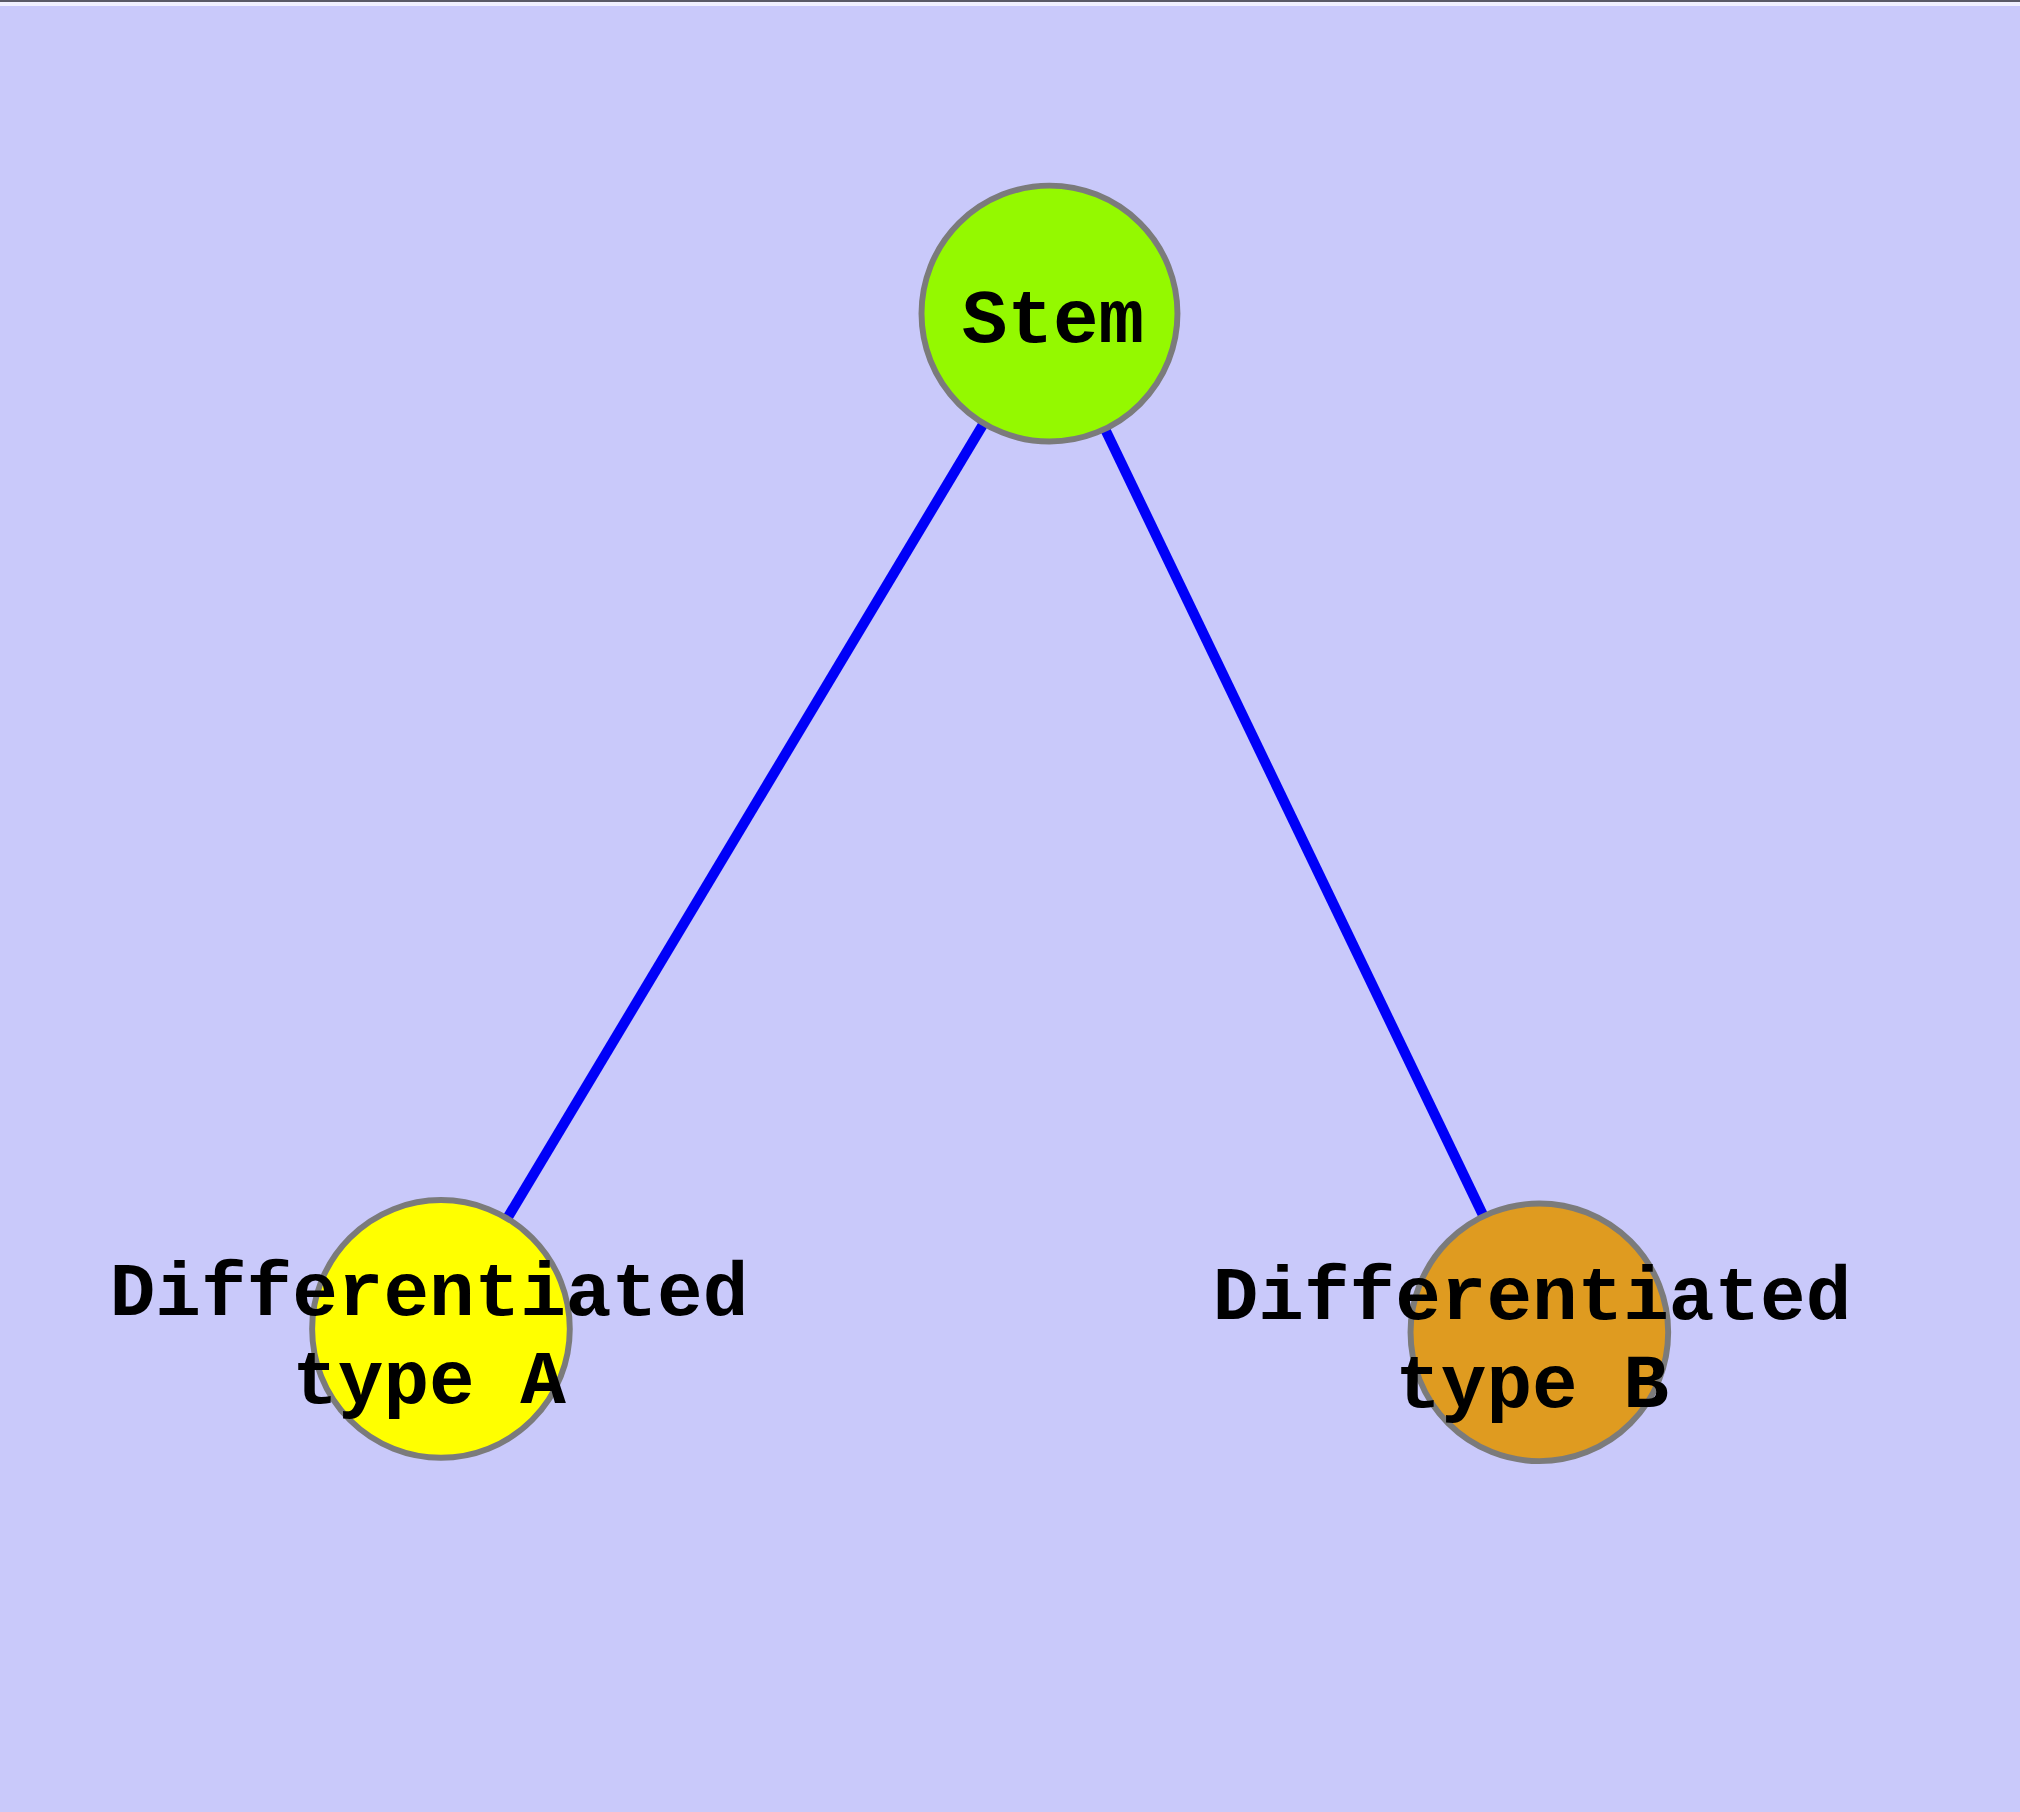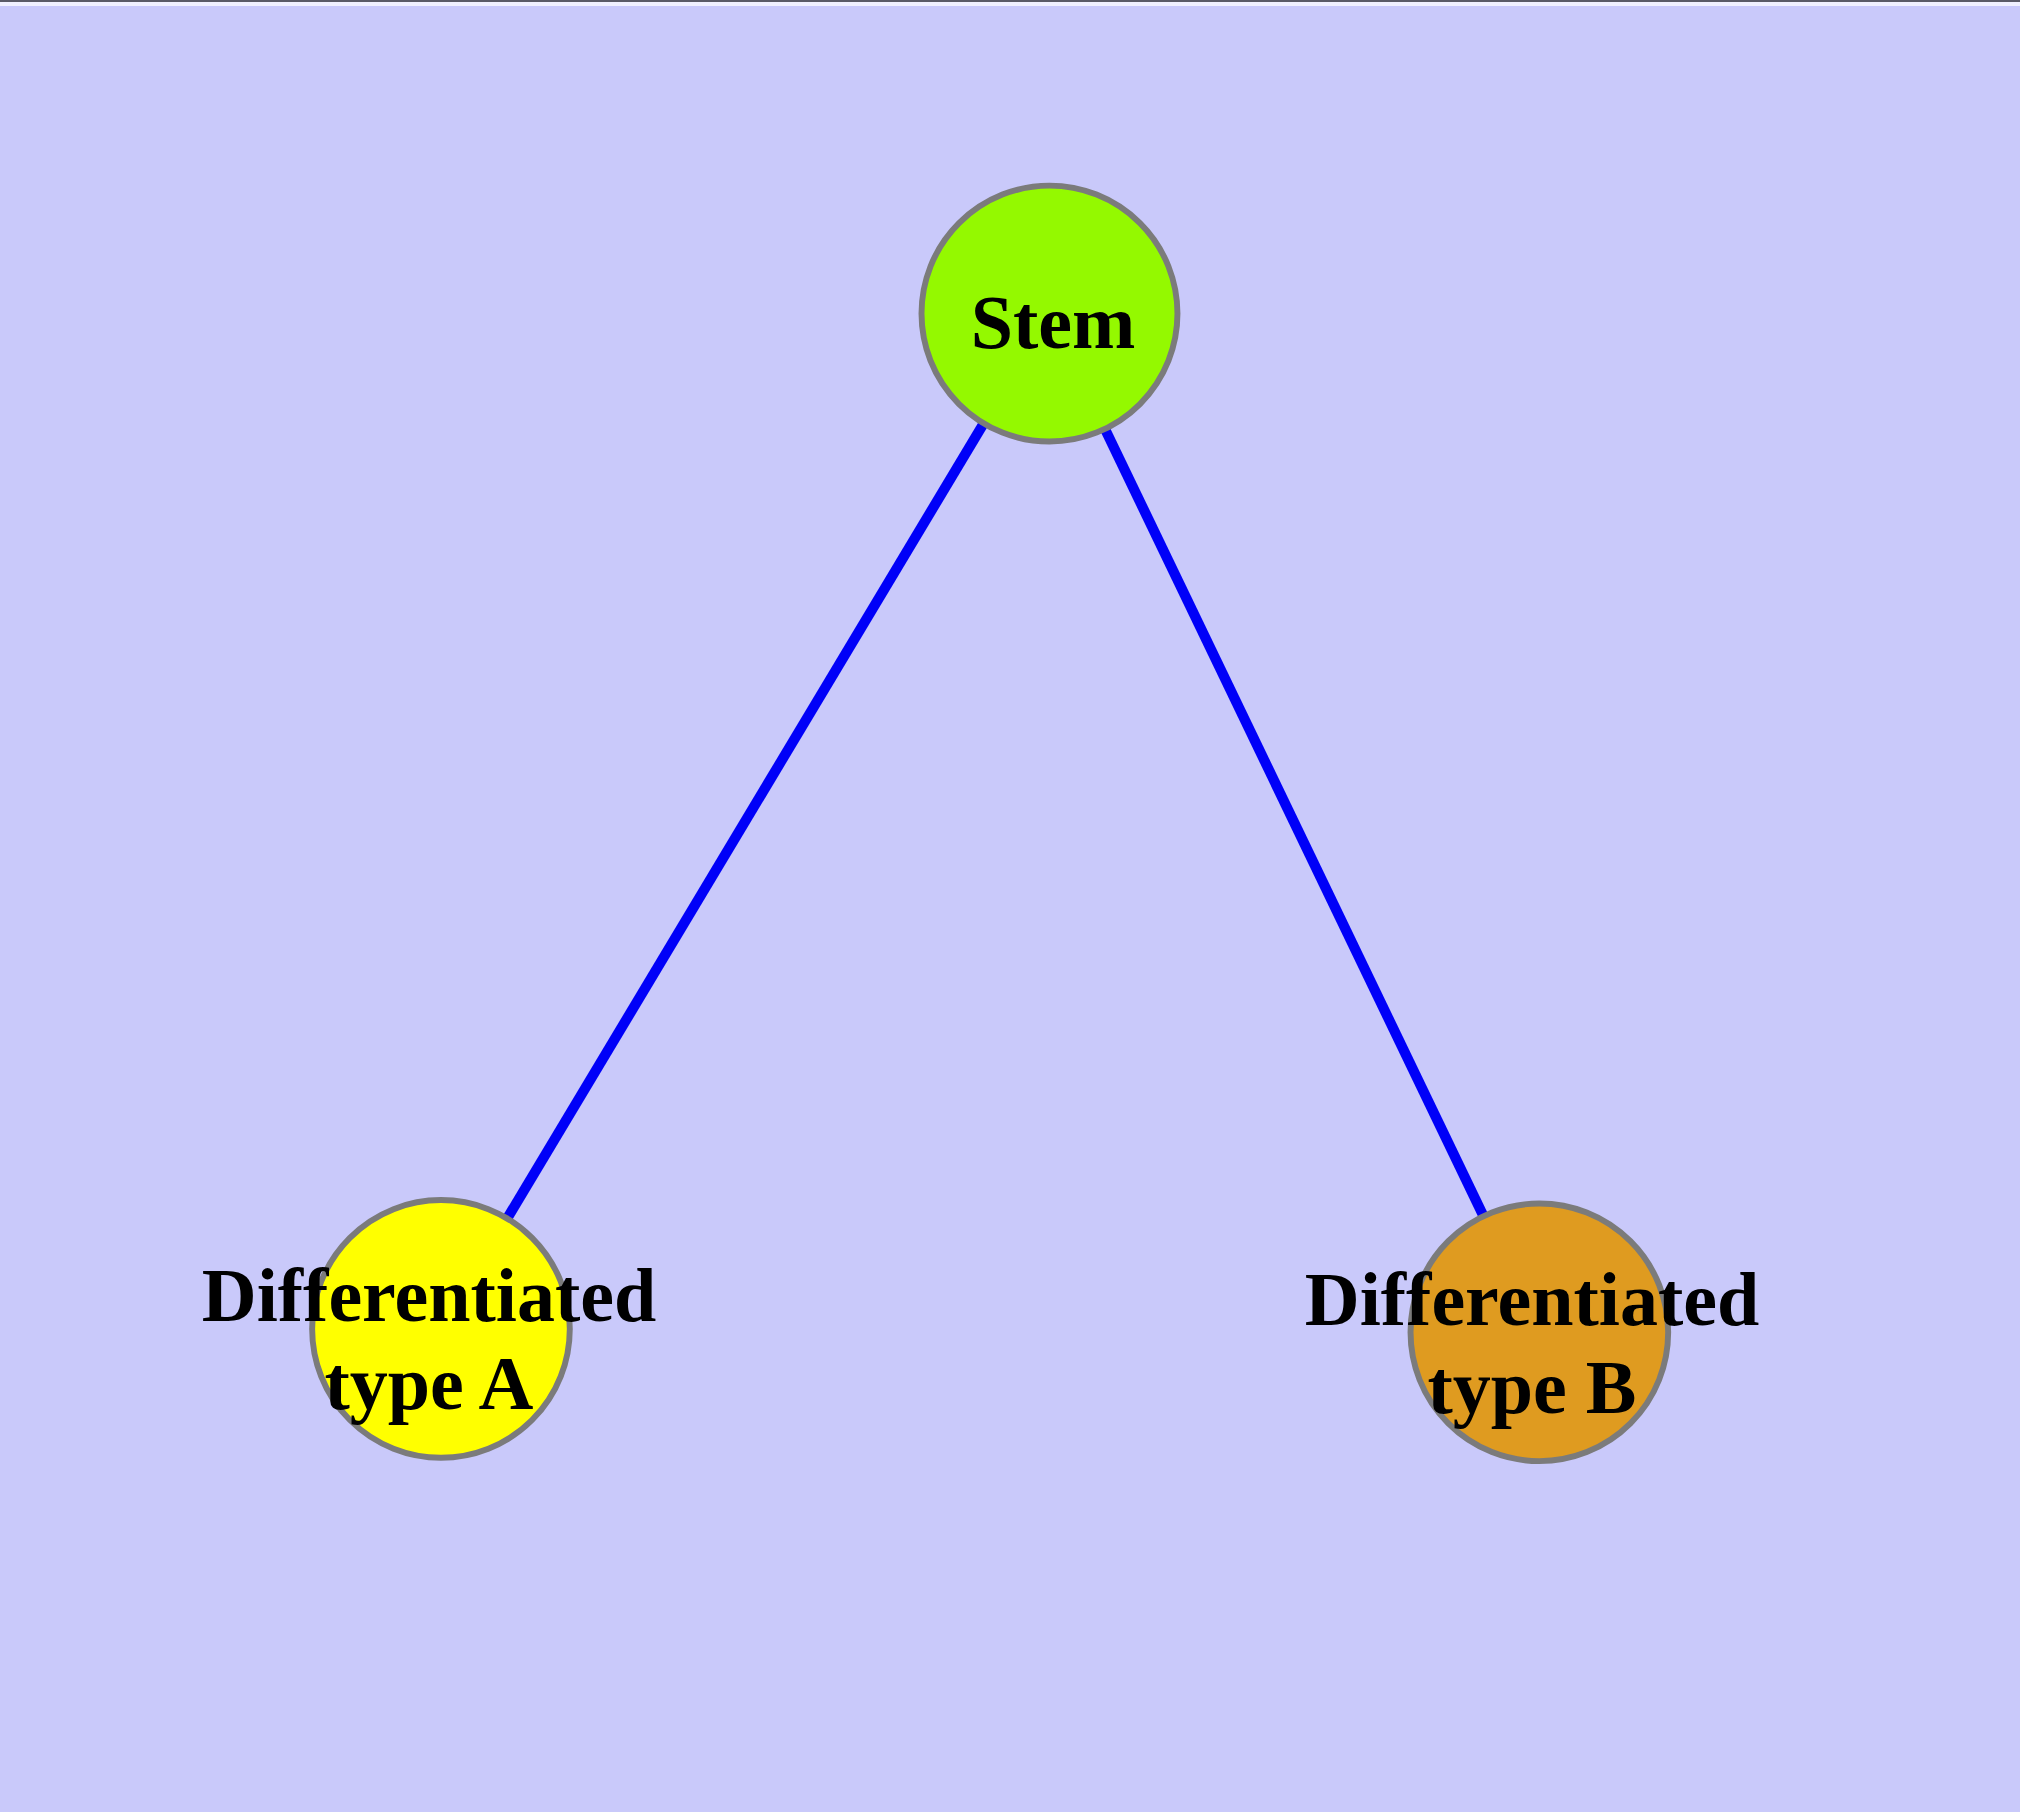--- a/index.html
+++ b/index.html
@@ -5,21 +5,21 @@
   html, body {
     margin: 0;
     padding: 0;
     background: #ffffff;
   }
   .stage {
     position: relative;
     width: 2021px;
     height: 1812px;
     overflow: hidden;
-    font-family: Liberation Serif, serif;
+    font-family: Liberation Mono, monospace;
   }
   .top-edge-line {
     position: absolute;
     top: 0; left: 0; right: 0;
     height: 1.7px;
   }
   .top-edge-strip {
     position: absolute;
     top: 1.7px; left: 0; right: 0;
     height: 4.2px;

